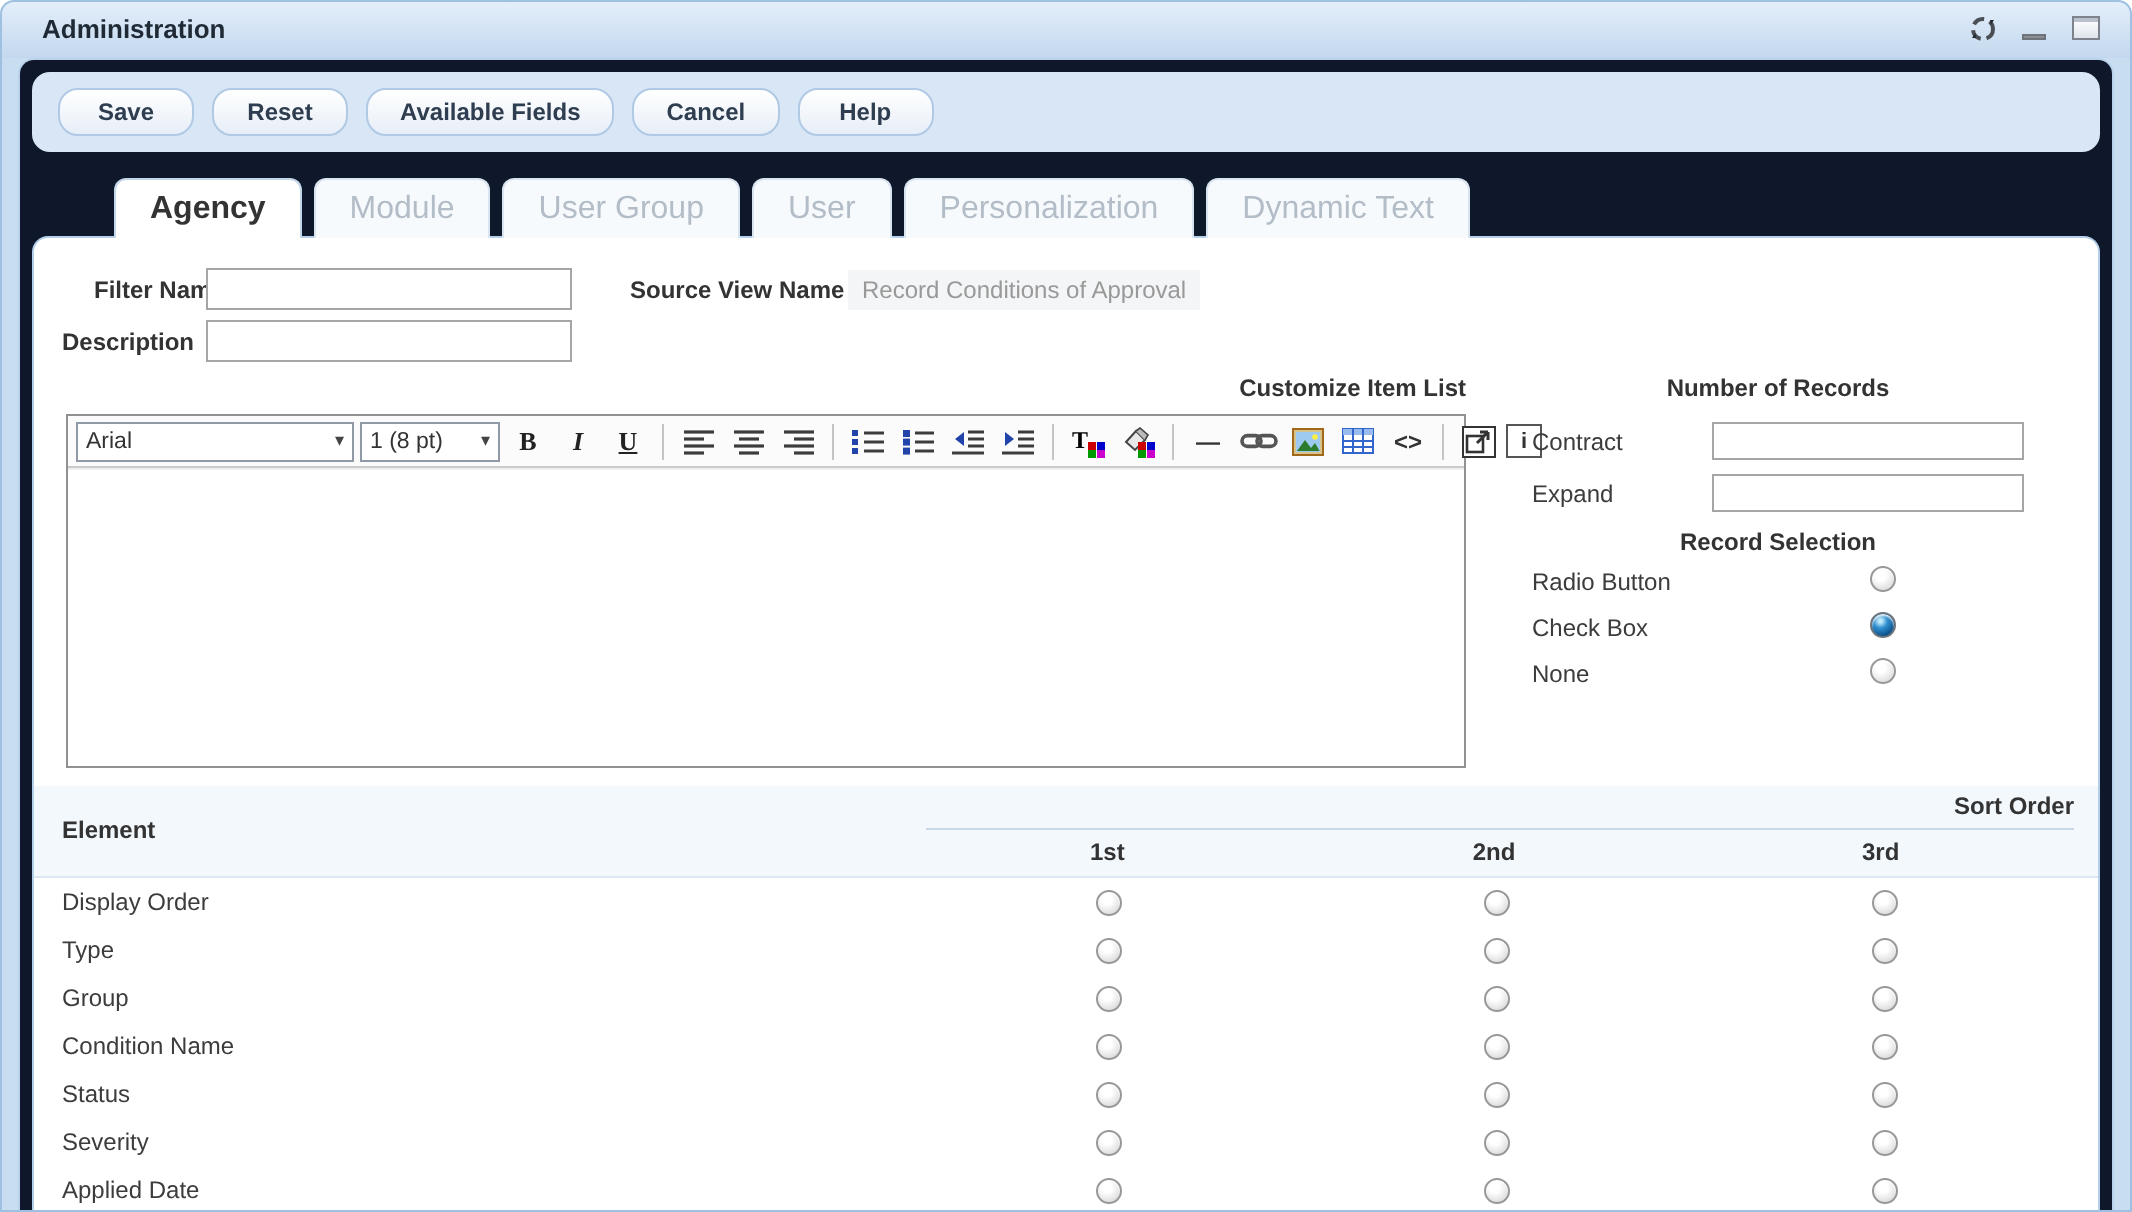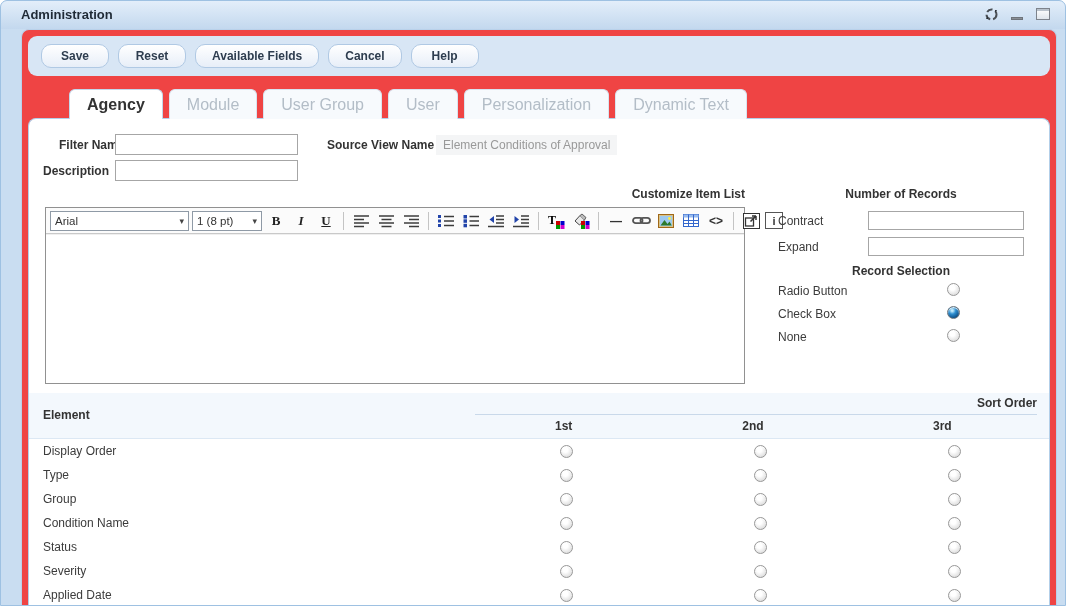--- a/index.html
+++ b/index.html
@@ -15,22 +15,22 @@
               border-radius:6px 6px 0 0; }
   .titlebar .title { position:absolute; left:20px; top:6px; font-size:13px; font-weight:bold; color:#1f2a36; }
   .win-controls { position:absolute; right:14px; top:5px; display:flex; align-items:center; gap:10px; }
   .winbtn { display:inline-flex; align-items:center; justify-content:center; width:16px; height:16px; cursor:default; }
   .winbtn.min i { display:block; width:12px; height:3px; background:#8a8f96; border:1px solid #6f747b; margin-top:8px; }
   .winbtn.max i { display:block; width:14px; height:12px; background:linear-gradient(#fff,#dfe5ec);
                   border:1px solid #7d838c; box-shadow:inset 0 2px 0 #b9c2cc; }
 
   
   .main-panel { position:absolute; left:8px; right:8px; top:28px; bottom:0;
-                background:#ef4444; border:1px solid #b9d1ea; border-bottom:none;
-                border-radius:8px 8px 0 0;margin-left:12px; }
+                background:#0f172a; border:1px solid #b9d1ea; border-bottom:none;
+                border-radius:8px 8px 0 0; }
 
   
   .button-strip { margin:6px 6px 0 6px; height:40px; background:#d8e6f5;
                   border-radius:9px; display:flex; align-items:center; padding-left:13px; gap:9px; }
   .button-strip button { min-width:68px; padding:4px 16px; font-family:inherit; font-size:12px; font-weight:bold;
                   color:#2e3d4f; background:linear-gradient(#ffffff,#e7eef8);
                   border:1px solid #b0c9e4; border-radius:10px; cursor:pointer; }
 
   
   .tabs { display:flex; gap:6px; margin:13px 0 0 47px; position:relative; z-index:2; }
@@ -146,21 +146,21 @@
       <div class="tab">Personalization</div>
       <div class="tab">Dynamic Text</div>
     </div>
 
     <div class="tab-panel">
 
       <div class="form-area">
         <label class="fld lbl-filter"><span>Filter Name</span><span class="req">*</span></label>
         <input type="text" class="inp-filter" value="" style="">
         <label class="fld lbl-source">Source View Name</label>
-        <span class="val-source">Element Conditions of Approval</span>
+        <span class="val-source">Record Conditions of Approval</span>
         <label class="fld lbl-desc">Description</label>
         <input type="text" class="inp-desc" value="" style="">
       </div>
 
       <div class="columns">
 
         <div class="editor-col">
           <div class="col-heading">Customize Item List</div>
           <div class="editor">
             <div class="ed-toolbar">

